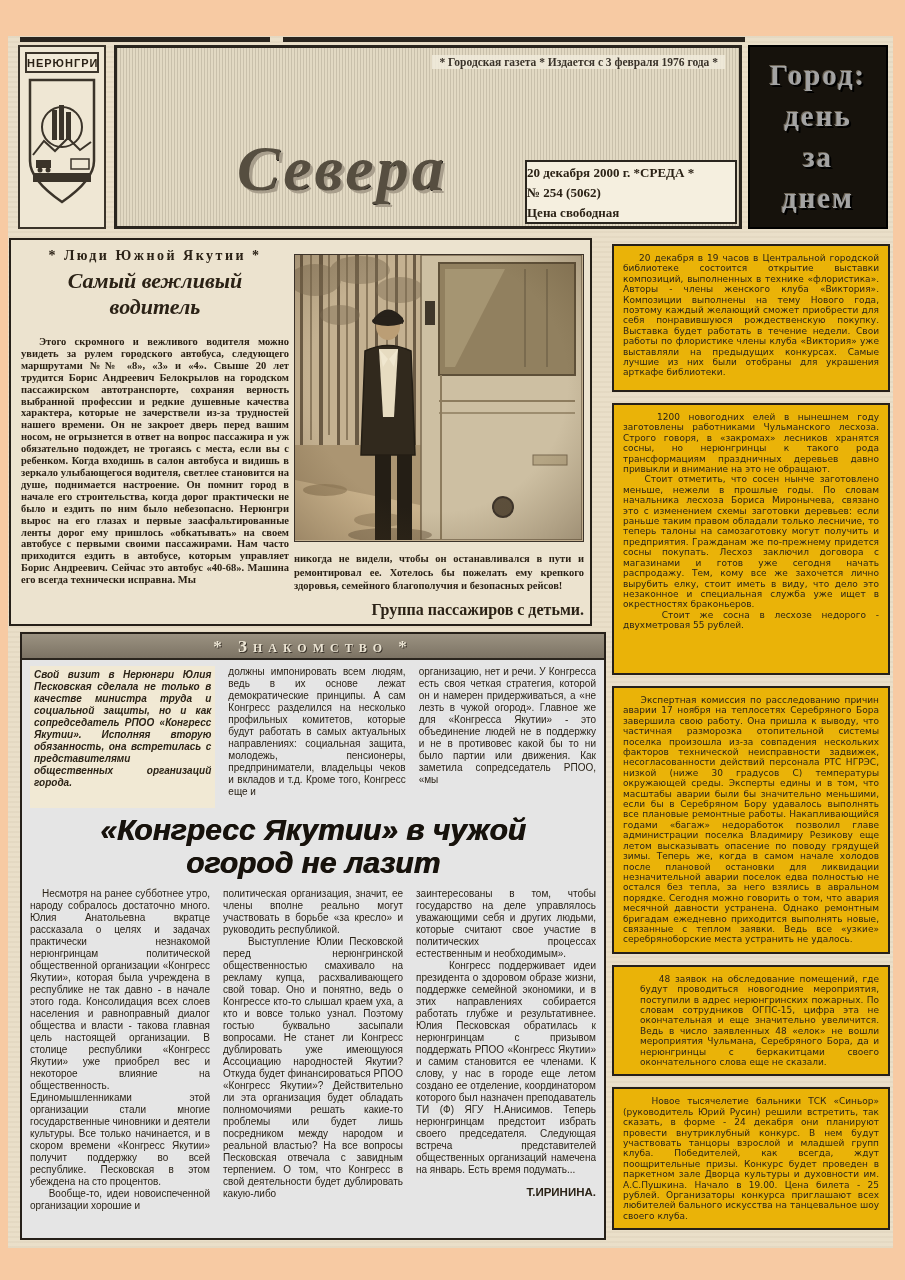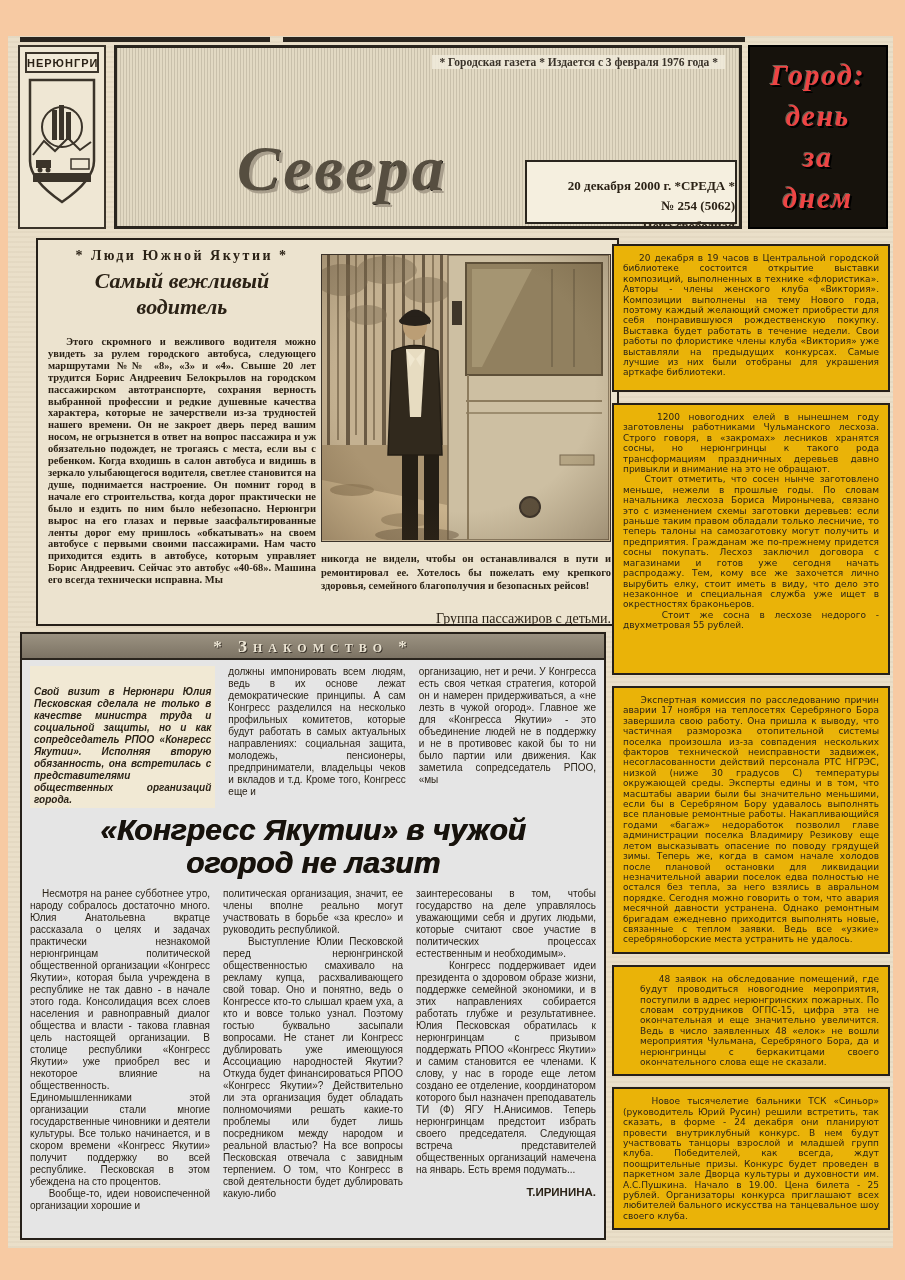--- a/index.html
+++ b/index.html
@@ -43,40 +43,40 @@
   }
   .np-title {
     position:absolute; font-style:italic; font-weight:bold;
     color:#564e40; letter-spacing:3px;
     text-shadow:3px 3px 0 #a89e8c, 1px 1px 0 #2a251e;
   }
   .np-title.l1 { left:150px; top:2px; font-size:68px; }
   .np-title.l2 { left:120px; top:84px; font-size:64px; }
   .issue-box {
     position:absolute; left:408px; top:112px; width:212px; height:64px;
-    background:#f5efdf; border:2px solid #2a251e; text-align:right;
-    font-weight:bold; font-size:13px; line-height:20px; padding-top:14px;
+    background:#f5efdf; border:2px solid #2a251e; text-align:left;
+    font-weight:bold; font-size:13px; line-height:20px; padding-top:1px;
   }
   .city-banner {
     position:absolute; left:748px; top:45px; width:140px; height:184px;
     background:#16120c; border:2px solid #000;
     text-align:center; padding-top:8px;
   }
   .city-banner div {
-    font-style:italic; font-weight:bold; font-size:29px; line-height:41px;
-    color:#ef4444; letter-spacing:2px;
+    font-weight:bold; font-size:29px; line-height:41px;
+    color:#a3a3a3; letter-spacing:2px;
     text-shadow:2px 2px 0 #000, -1px -1px 0 #6a6254;
   }
 
   
   .box { position:absolute; border:2.5px solid #262019; background:#ece3cf; }
   .preline { white-space:pre-line; }
 
   
-  #driver-box { left:36px; top:238px; width:583px; height:388px; }
+  #driver-box { left:9px; top:238px; width:583px; height:388px; }
   .rubric-people {
     font-size:14px; font-weight:bold; letter-spacing:2.5px; text-align:center;
     width:268px; margin:8px 0 4px 10px;
   }
   .driver-title {
     width:268px; margin-left:10px; text-align:center;
     font-size:22px; font-weight:bold; line-height:26px;font-style:italic;
   }
   .driver-body {
     position:absolute; left:10px; top:96px; width:268px;
@@ -84,37 +84,37 @@
     text-align:justify; text-indent:18px;
   }
   .photo {
     position:absolute; left:283px; top:14px; width:290px; height:288px;
     border:1.5px solid #3c332a; background:#c4b191;
   }
   .photo-caption {
     position:absolute; left:283px; top:312px; width:290px;
     font-size:10.5px; font-weight:bold; line-height:13.5px; text-align:justify;
   }
-  .caption-sign { text-align:right; font-weight:normal; font-size:14px; margin-top:19px; }
+  .caption-sign { text-align:right; font-weight:bold; font-size:16px; margin-top:10px; }
 
   
   #congress-box { left:20px; top:632px; width:586px; height:608px; background:#e5e5e5; }
   .section-band {
     height:26px; background:linear-gradient(#9b9281,#7c7364);
     border-bottom:2px solid #2a251e; text-align:center;
     font-variant:small-caps; font-weight:bold; font-size:17px; line-height:25px;
     letter-spacing:6px; color:#ece5d4; text-shadow:1px 1px 0 #3a332a;
   }
   .cols { display:flex; gap:13px; padding:6px 8px 0; }
   .cols .col { flex:1; overflow:hidden; font-family:"Liberation Sans",sans-serif;
     font-size:10px; line-height:12px; text-align:justify; color:#2b2317; }
   .top-cols .col { height:142px; }
   .lead {
     font-weight:bold; font-style:italic; font-size:11px; line-height:13.2px;
-    background:#f1e9d4; padding:20px 4px; text-align:left;
+    background:#f1e9d4; padding:3px 4px; text-align:left;
   }
   .headline {
     text-align:center; font-family:"Liberation Sans",sans-serif;
     font-weight:bold; font-size:30px; line-height:33px; color:#17120c;
     text-shadow:.7px 0 0 #17120c; margin:5px 0 3px;font-style:italic;
   }
   .bottom-cols .col { height:352px; }
   .author-sign { font-weight:bold; font-size:11.5px; text-align:right; margin-top:10px;
     font-family:"Liberation Sans",sans-serif; }
 

